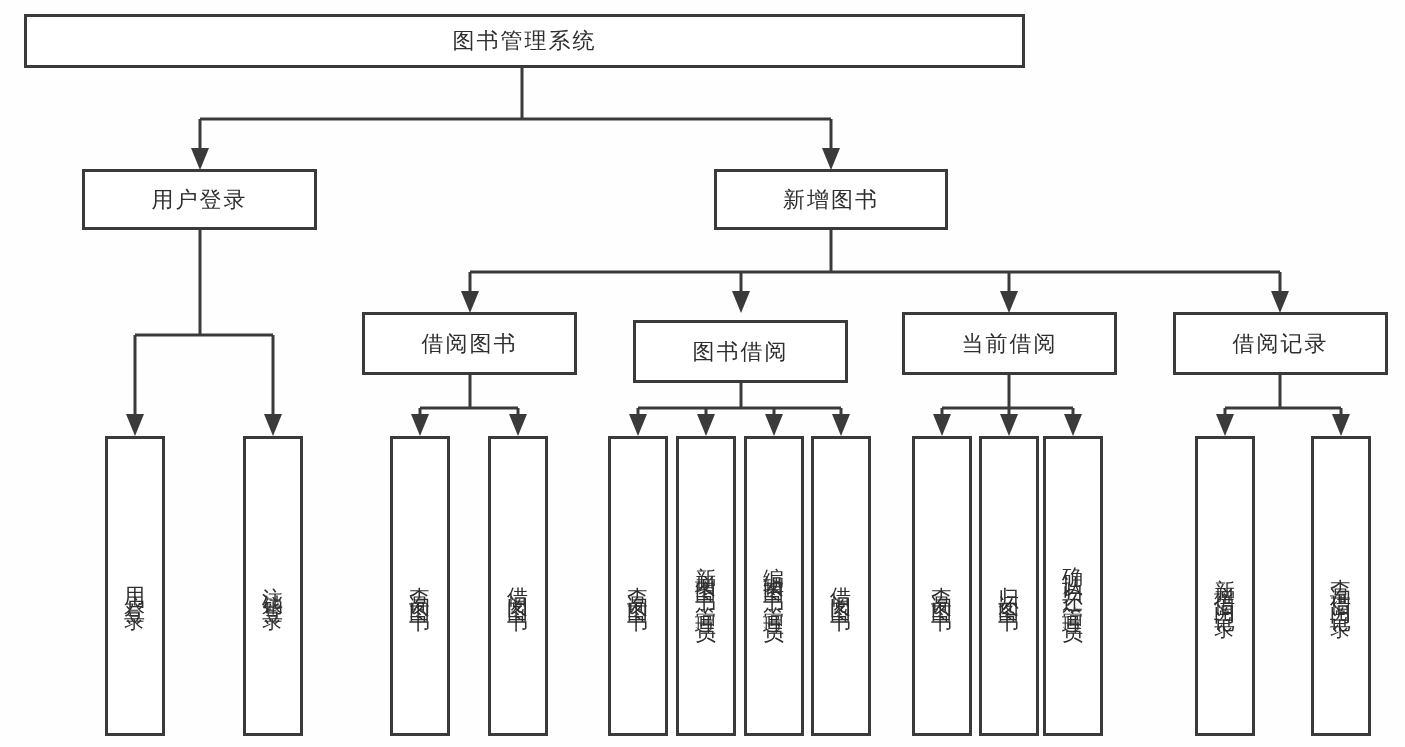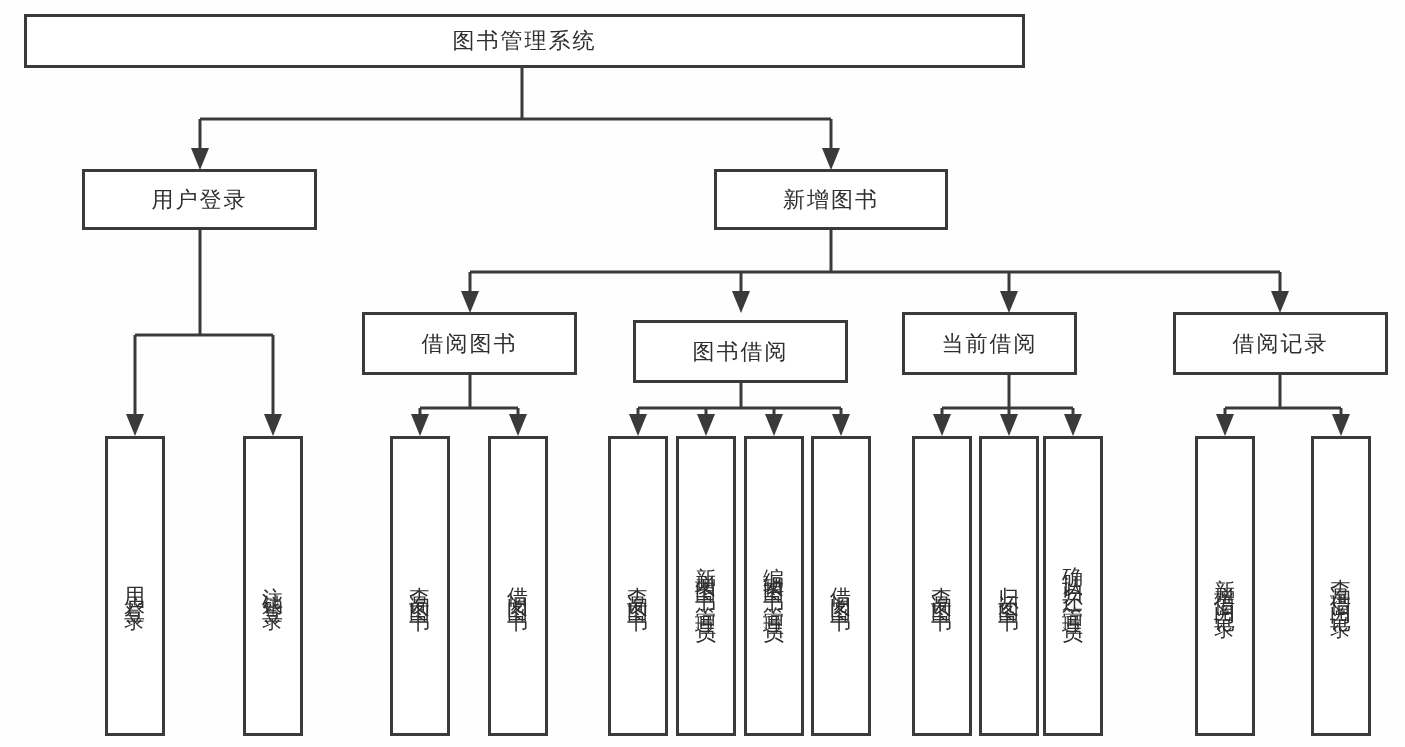--- a/index.html
+++ b/index.html
@@ -134,21 +134,21 @@
     <polygon points="1332,414 1350,414 1341,436"></polygon>
   </svg>
 
   <div class="node h-node" style="left:24px; top:14px; width:1001px; height:54px;">图书管理系统</div>
 
   <div class="node h-node" style="left:82px; top:169px; width:235px; height:61px;">用户登录</div>
   <div class="node h-node" style="left:714px; top:169px; width:234px; height:61px;">新增图书</div>
 
   <div class="node h-node" style="left:362px; top:312px; width:215px; height:63px;">借阅图书</div>
   <div class="node h-node" style="left:633px; top:320px; width:215px; height:63px;">图书借阅</div>
-  <div class="node h-node" style="left:902px; top:312px; width:175px; height:63px;">当前借阅</div>
+  <div class="node h-node" style="left:902px; top:312px; width:215px; height:63px;">当前借阅</div>
   <div class="node h-node" style="left:1173px; top:312px; width:215px; height:63px;">借阅记录</div>
 
   <div class="node v-node" style="left:105px; top:436px; width:60px; height:300px;">用户登录</div>
   <div class="node v-node" style="left:243px; top:436px; width:60px; height:300px;">注销登录</div>
 
   <div class="node v-node" style="left:390px; top:436px; width:60px; height:300px;">查询图书</div>
   <div class="node v-node" style="left:488px; top:436px; width:60px; height:300px;">借阅图书</div>
 
   <div class="node v-node" style="left:608px; top:436px; width:60px; height:300px;">查询图书</div>
   <div class="node v-node" style="left:676px; top:436px; width:60px; height:300px;">新增图书（管理员）</div>

